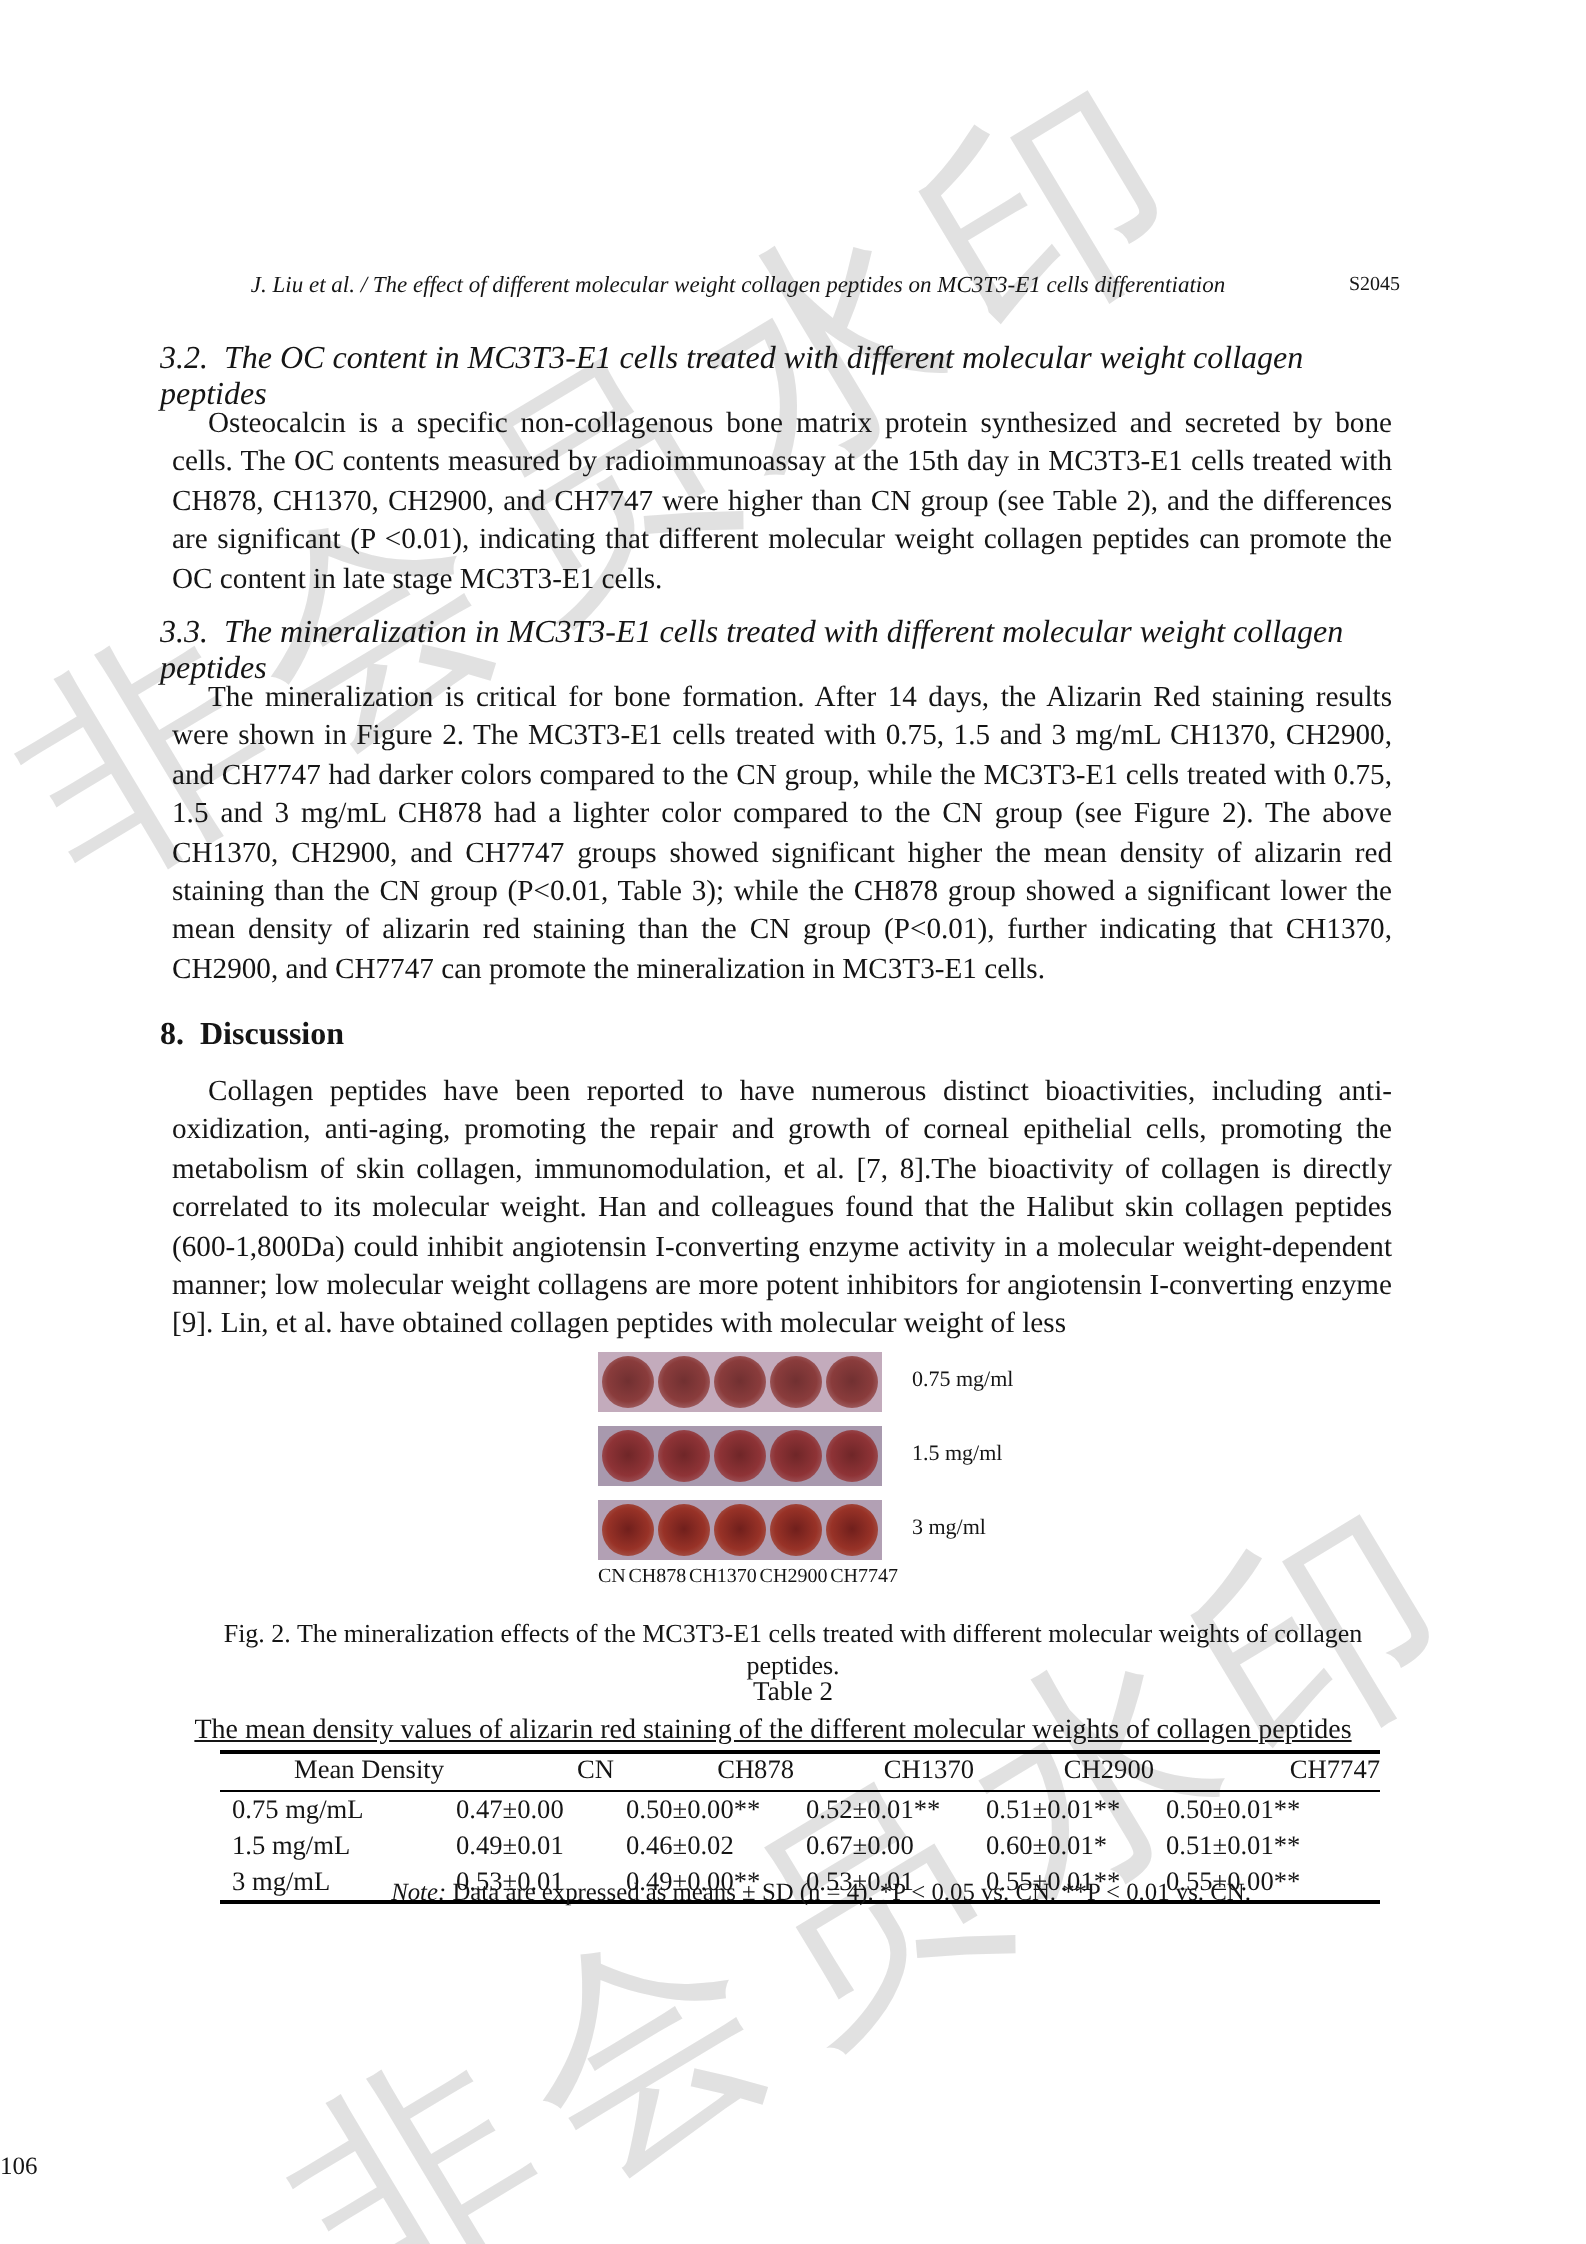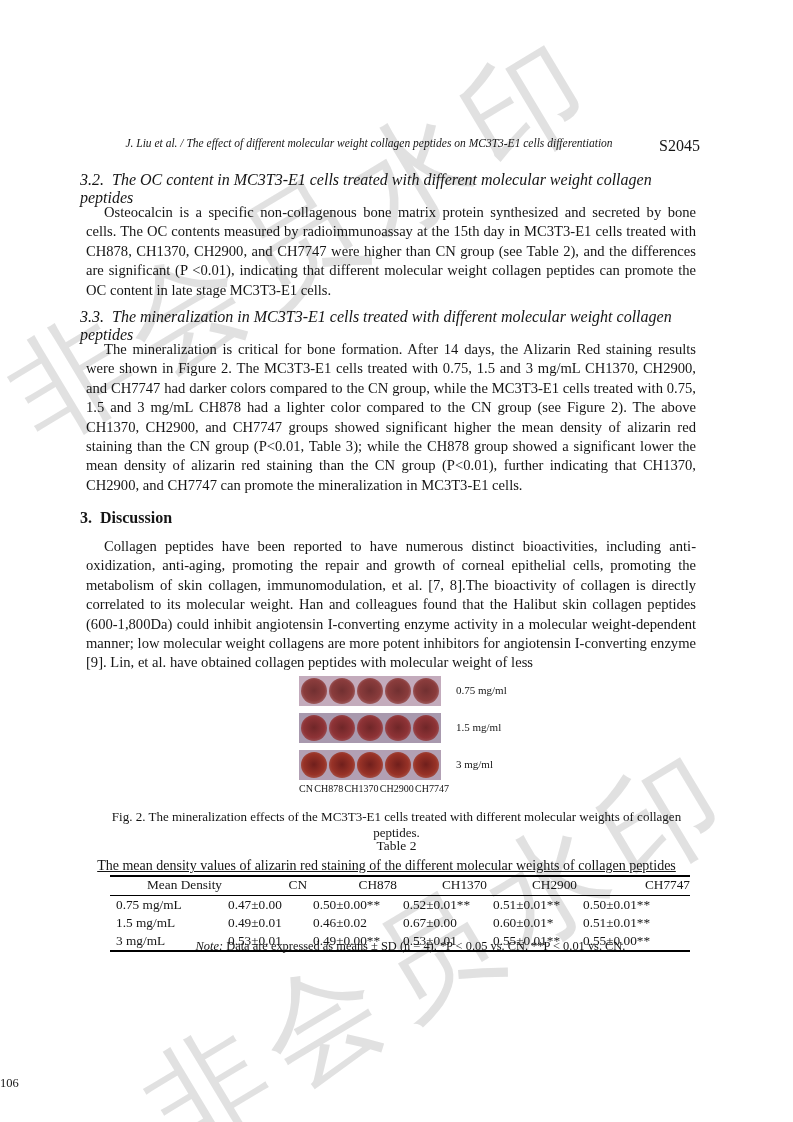--- a/index.html
+++ b/index.html
@@ -30,21 +30,21 @@
   #wm-bottom{left:158px;top:1042px;}
   
   #running-head{
     position:absolute;left:90px;top:137px;width:613px;height:16px;
     font-size:11.5px;
   }
   #running-title{
     position:absolute;left:0;right:55px;text-align:center;
     font-style:italic;
   }
-  #page-code{position:absolute;right:3px;top:0;font-style:normal;font-size:16px;}
+  #page-code{position:absolute;right:3px;top:0;font-style:normal;font-size:10px;}
   
   .sec-heading{
     position:absolute;left:80px;width:613px;
     font-style:italic;font-size:16px;white-space:pre-wrap;
   }
   .sec-heading.bold{font-style:normal;font-weight:bold;}
   .para{
     position:absolute;left:86px;width:610px;
     font-size:14.6px;line-height:19.4px;
     text-align:justify;text-indent:18px;
@@ -134,21 +134,21 @@
     <div id="running-title">J. Liu et al. / The effect of different molecular weight collagen peptides on MC3T3-E1 cells differentiation</div>
     <div id="page-code">S2045</div>
   </div>
 
   <div class="sec-heading" id="h-32">3.2.  The OC content in MC3T3-E1 cells treated with different molecular weight collagen peptides</div>
   <div class="para" id="p-32">Osteocalcin is a specific non-collagenous bone matrix protein synthesized and secreted by bone cells. The OC contents measured by radioimmunoassay at the 15th day in MC3T3-E1 cells treated with CH878, CH1370, CH2900, and CH7747 were higher than CN group (see Table 2), and the differences are significant (P &lt;0.01), indicating that different molecular weight collagen peptides can promote the OC content in late stage MC3T3-E1 cells.</div>
 
   <div class="sec-heading" id="h-33">3.3.  The mineralization in MC3T3-E1 cells treated with different molecular weight collagen peptides</div>
   <div class="para" id="p-33">The mineralization is critical for bone formation. After 14 days, the Alizarin Red staining results were shown in Figure 2. The MC3T3-E1 cells treated with 0.75, 1.5 and 3 mg/mL CH1370, CH2900, and CH7747 had darker colors compared to the CN group, while the MC3T3-E1 cells treated with 0.75, 1.5 and 3 mg/mL CH878 had a lighter color compared to the CN group (see Figure 2). The above CH1370, CH2900, and CH7747 groups showed significant higher the mean density of alizarin red staining than the CN group (P&lt;0.01, Table 3); while the CH878 group showed a significant lower the mean density of alizarin red staining than the CN group (P&lt;0.01), further indicating that CH1370, CH2900, and CH7747 can promote the mineralization in MC3T3-E1 cells.</div>
 
-  <div class="sec-heading bold" id="h-4">3.  Discussion</div>
+  <div class="sec-heading bold" id="h-4">8.  Discussion</div>
   <div class="para" id="p-4">Collagen peptides have been reported to have numerous distinct bioactivities, including anti-oxidization, anti-aging, promoting the repair and growth of corneal epithelial cells, promoting the metabolism of skin collagen, immunomodulation, et al. [7, 8].The bioactivity of collagen is directly correlated to its molecular weight. Han and colleagues found that the Halibut skin collagen peptides (600-1,800Da) could inhibit angiotensin I-converting enzyme activity in a molecular weight-dependent manner; low molecular weight collagens are more potent inhibitors for angiotensin I-converting enzyme [9]. Lin, et al. have obtained collagen peptides with molecular weight of less</div>
 
   <div class="strip" id="strip-1">
     <div class="well"></div>
     <div class="well"></div>
     <div class="well"></div>
     <div class="well"></div>
     <div class="well"></div>
   </div>
   <div class="strip" id="strip-2">

